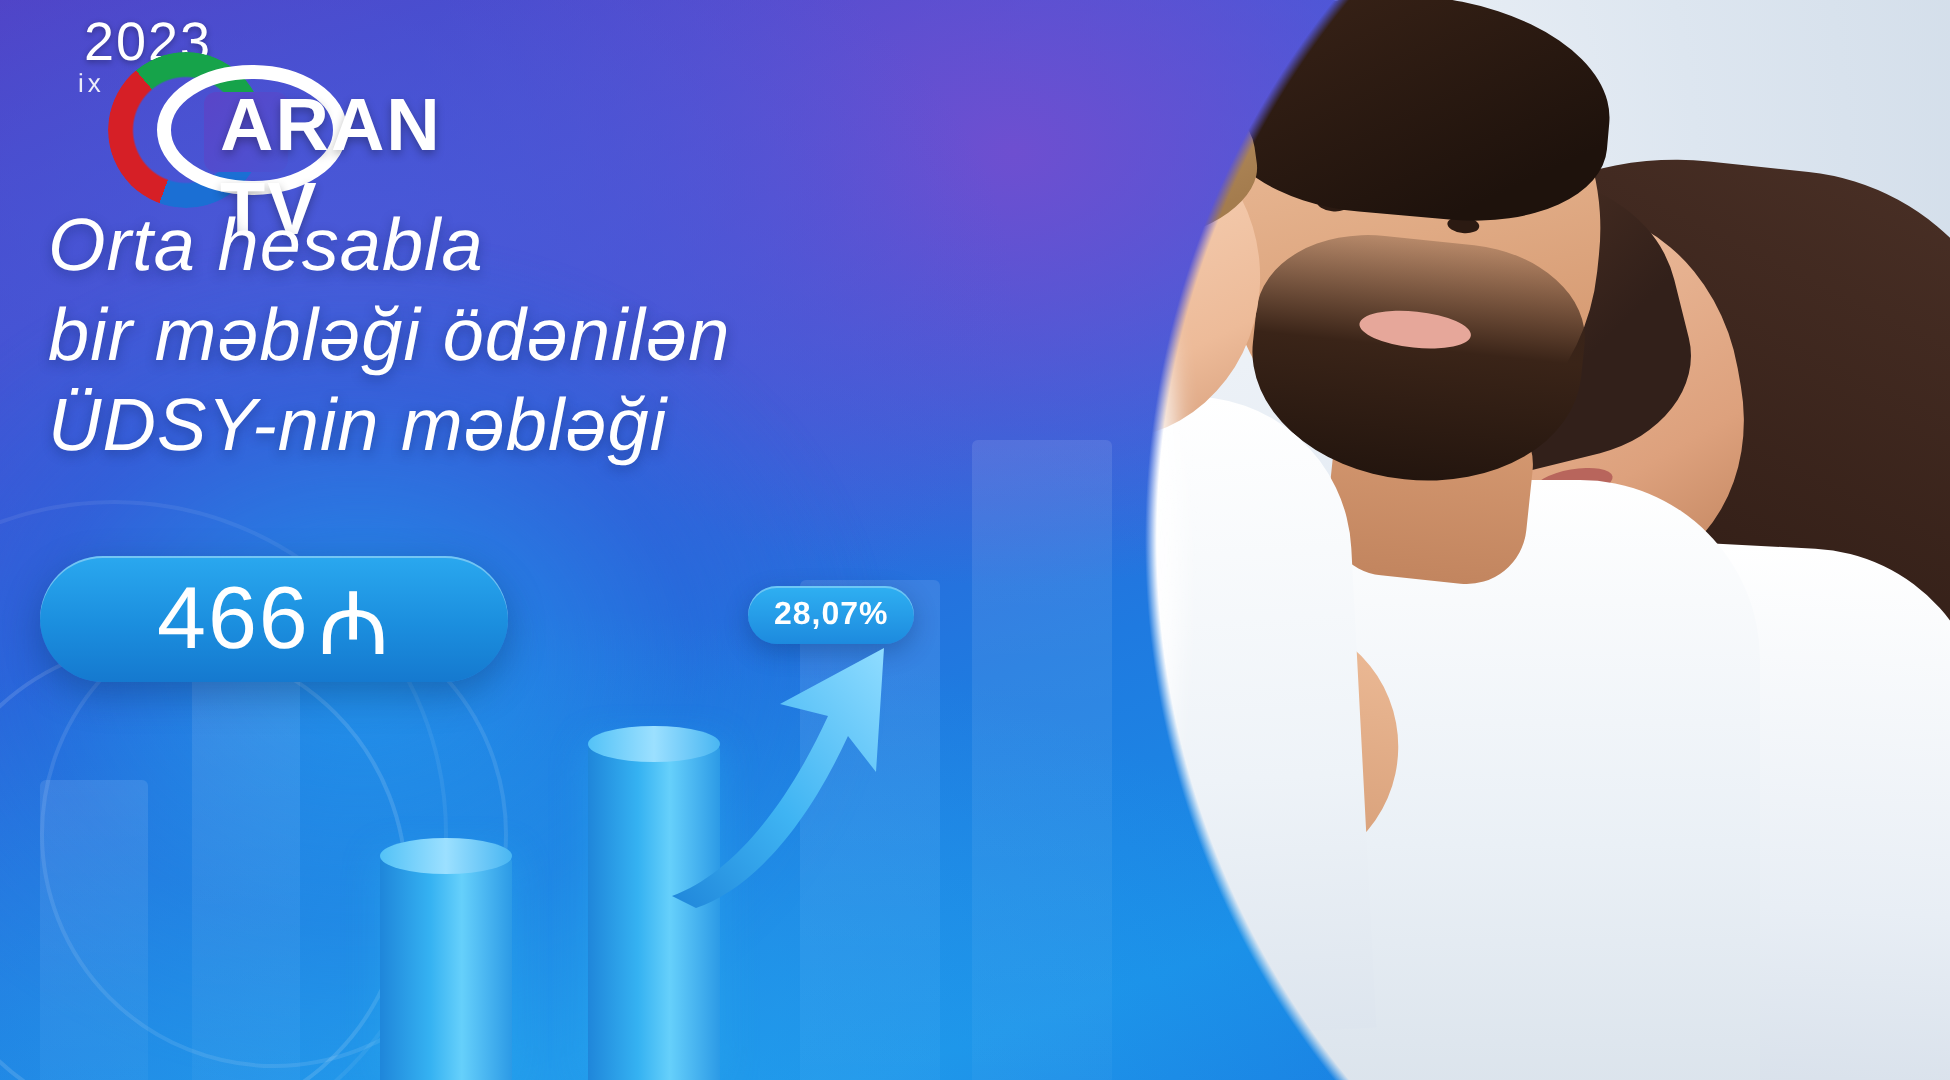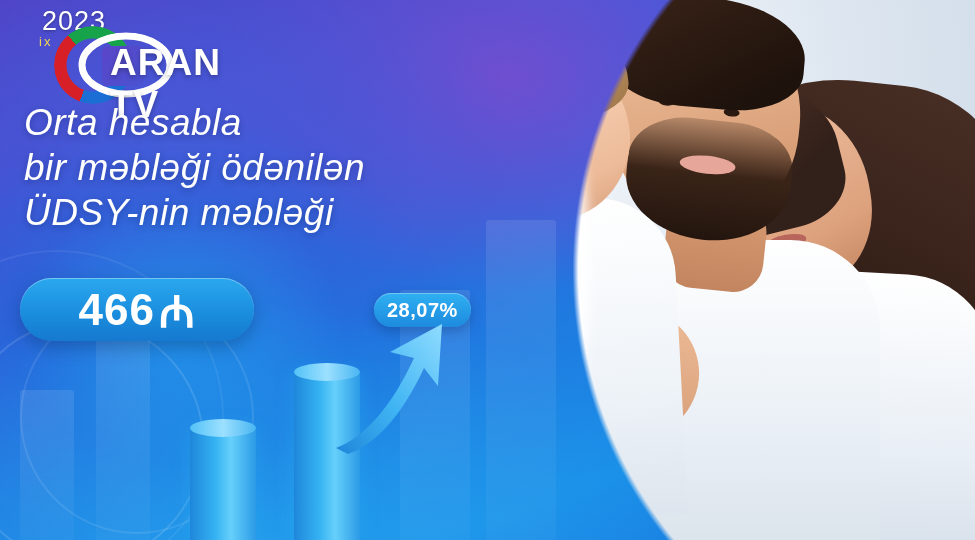--- a/index.html
+++ b/index.html
@@ -210,21 +210,21 @@
     font-weight: normal;
     color: #ffffff;
     letter-spacing: 1px;
     text-shadow: 0 1px 3px rgba(0,0,0,0.35);
   }
   .logo-sub {
     position: absolute;
     left: 13px;
     top: 26px;
     font-size: 13px;
-    color: #fde047;
+    color: #ffffff;
     letter-spacing: 2px;
     opacity: .9;
   }
   .logo-c-outer {
     position: absolute;
     left: 28px;
     top: 18px;
     width: 78px;
     height: 78px;
     border-radius: 50%;
@@ -288,40 +288,40 @@
     border-radius: 32px;
     background: linear-gradient(180deg, #2aa8ef 0%, #1b8ede 55%, #1579cf 100%);
     box-shadow: 0 6px 18px rgba(6,40,90,0.35), inset 0 1px 0 rgba(255,255,255,0.35);
     display: flex;
     align-items: center;
     justify-content: center;
   }
   .value-pill span {
     color: #ffffff;
     font-size: 44px;
-    font-weight: bold;
+    font-weight: normal;
     letter-spacing: 1px;
   }
   .manat {
     font-size: 40px;
     margin-left: 4px;
     font-family: "DejaVu Sans", sans-serif;
   }
 
   
   .pct-badge {
     position: absolute;
     left: 374px;
     top: 293px;
     padding: 6px 13px 5px;
     border-radius: 18px;
     background: linear-gradient(180deg, #2fb0f2 0%, #1d8ade 100%);
     box-shadow: 0 4px 12px rgba(6,40,90,0.3), inset 0 1px 0 rgba(255,255,255,0.3);
     color: #ffffff;
-    font-size: 20px;
+    font-size: 16px;
     font-weight: bold;
     letter-spacing: .5px;
   }
 
   
   .bars { position: absolute; left: 0; top: 0; width: 460px; height: 540px; }
   .bar {
     position: absolute;
     bottom: 0;
     border-radius: 3px 3px 0 0;

